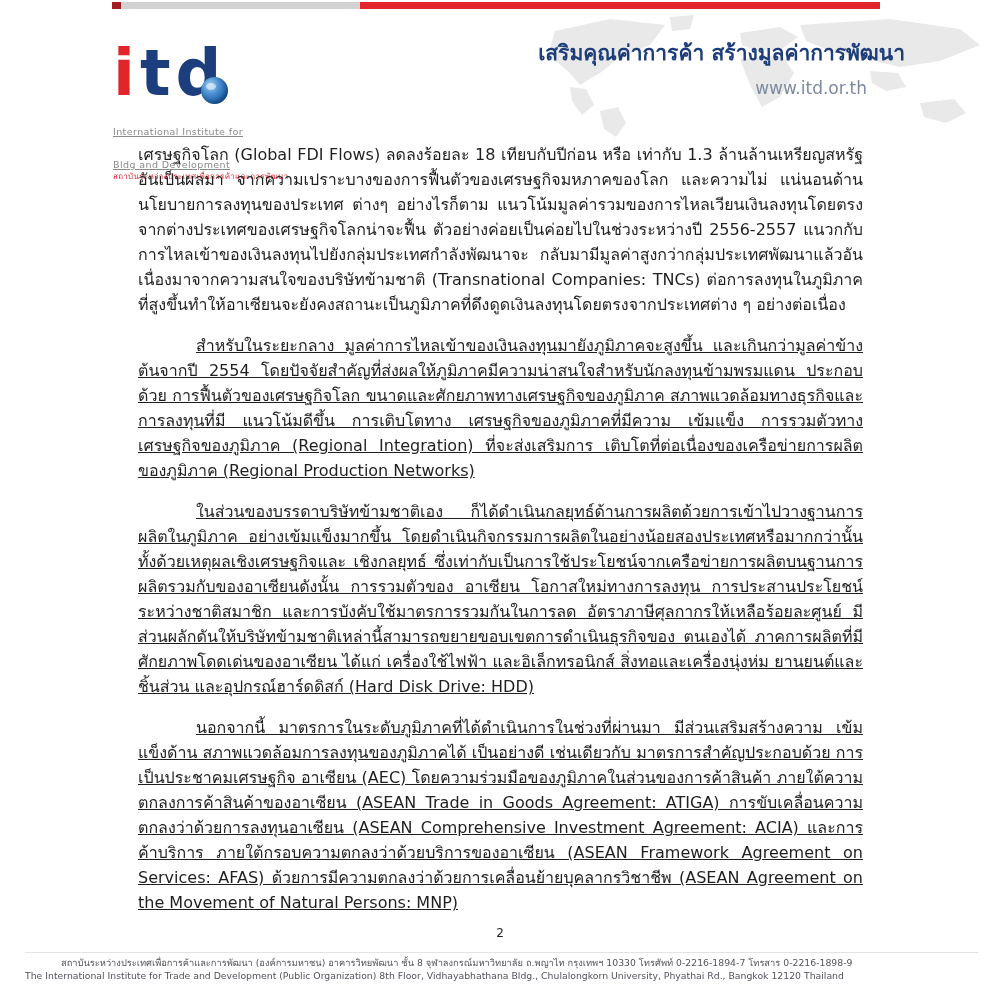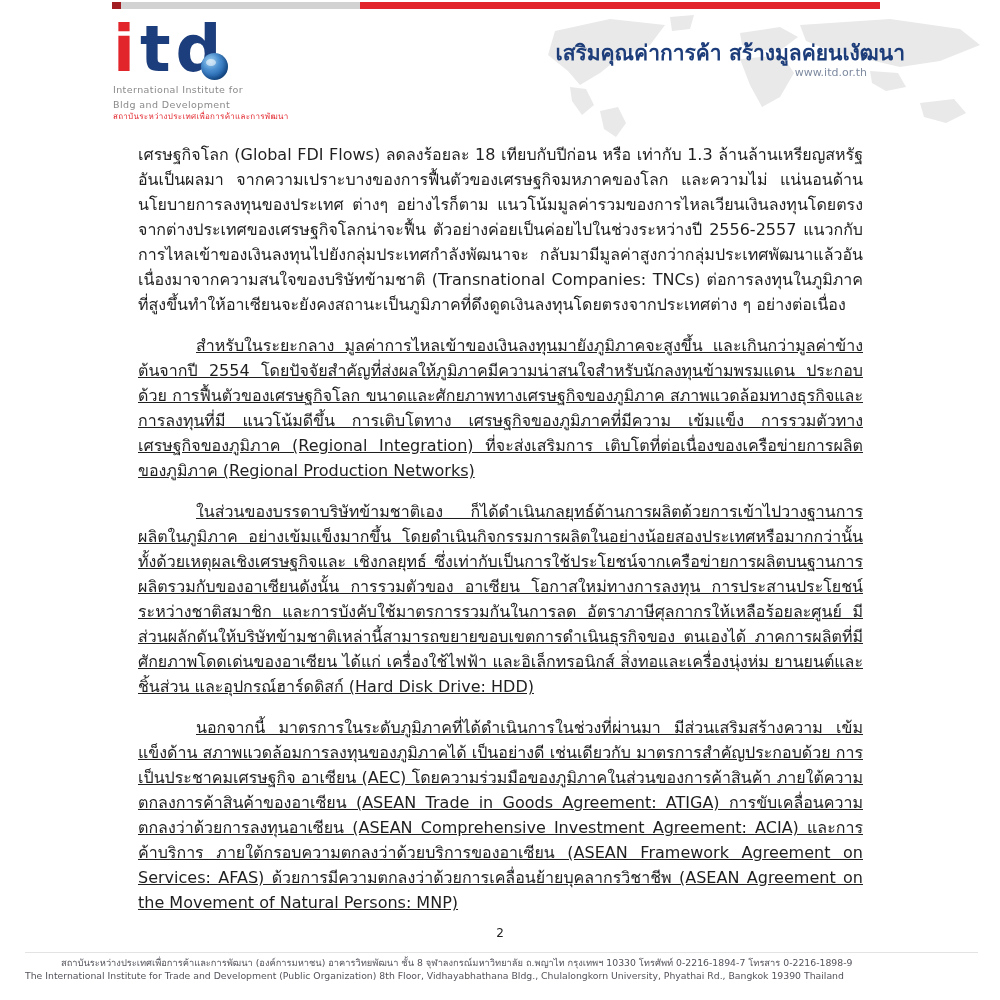--- a/index.html
+++ b/index.html
@@ -9,33 +9,33 @@
     overflow:hidden;
   }
   
   .top-bar{position:absolute;top:2px;left:112px;height:7px;width:768px;display:flex;}
   .top-bar .tip{width:9px;background:#a21d22;}
   .top-bar .gray{width:239px;background:#d2d2d2;}
   .top-bar .red{flex:1;background:#e2242b;}
   
   .header{position:absolute;top:9px;left:0;width:1000px;height:130px;}
   .map-svg{position:absolute;top:2px;left:270px;width:730px;height:128px;}
-  .logo{position:absolute;left:113px;top:8px;width:260px;}
+  .logo{position:absolute;left:113px;top:32px;width:260px;}
   .logo-word{font-weight:800;font-size:64px;line-height:64px;letter-spacing:5px;font-family:"DejaVu Sans",sans-serif;}
   .logo-word .i{color:#e2242b;}
   .logo-word .td{color:#1d3e7c;}
   .globe{position:absolute;left:88px;top:36px;width:27px;height:27px;border-radius:50%;
     background:radial-gradient(circle at 35% 30%, #9fd0f0 0%, #4b8fd0 35%, #1d5ea8 70%, #123f7a 100%);
     box-shadow:inset -2px -2px 4px rgba(0,0,0,.25);}
   .globe:after{content:"";position:absolute;left:5px;top:6px;width:10px;height:7px;border-radius:50%;background:rgba(255,255,255,.55);}
-  .logo-sub{margin-top:4px;color:#8a8a8a;font-size:9.5px;line-height:10.5px;letter-spacing:.4px;}
+  .logo-sub{margin-top:22px;color:#8a8a8a;font-size:9.5px;line-height:10.5px;letter-spacing:.4px;text-decoration:underline;}
   .logo-sub-thai{margin-top:2px;color:#e2242b;font-size:8px;line-height:9px;letter-spacing:.3px;}
   .tagline{position:absolute;right:95px;top:32px;text-align:right;}
   .tagline .main{color:#1c3d7a;font-weight:bold;font-size:21px;line-height:24px;}
-  .tagline .site{color:#7d8aa0;font-size:11px;margin-top:1px;padding-right:38px;}
+  .tagline .site{color:#7d8aa0;font-size:17px;margin-top:13px;padding-right:38px;}
   
   .content{position:absolute;left:122px;top:126px;width:757px;color:#1f1f1f;}
   .content p{margin:16px;font-size:16px;line-height:25px;text-align:justify;}
   .content p.indent{text-indent:58px;text-decoration:underline;}
   
   .page-num{position:absolute;top:926px;left:0;width:1000px;text-align:center;font-size:12px;color:#222;}
   
   .footer{position:absolute;left:25px;right:22px;top:952px;border-top:1px solid #e3e3e3;padding-top:3px;
     color:#53535c;font-size:9.3px;line-height:13px;}
   .footer .l1{padding-left:36px;}
@@ -73,30 +73,30 @@
 
   <div class="logo">
     <div class="logo-word"><span class="i">i</span><span class="td">td</span></div>
     <div class="globe"></div>
     <div class="logo-sub">International Institute for</div>
     <div class="logo-sub">Bldg and Development</div>
     <div class="logo-sub-thai">สถาบันระหว่างประเทศเพื่อการค้าและการพัฒนา</div>
   </div>
 
   <div class="tagline">
-    <div class="main">เสริมคุณค่าการค้า สร้างมูลค่ยนเงัฒนา</div>
+    <div class="main">เสริมคุณค่าการค้า สร้างมูลค่าการพัฒนา</div>
     <div class="site">www.itd.or.th</div>
   </div>
 </div>
 
 <div class="content">
   <p>เศรษฐกิจโลก (Global FDI Flows) ลดลงร้อยละ 18 เทียบกับปีก่อน หรือ เท่ากับ 1.3 ล้านล้านเหรียญสหรัฐ อันเป็นผลมา จากความเปราะบางของการฟื้นตัวของเศรษฐกิจมหภาคของโลก และความไม่ แน่นอนด้านนโยบายการลงทุนของประเทศ ต่างๆ อย่างไรก็ตาม แนวโน้มมูลค่ารวมของการไหลเวียนเงินลงทุนโดยตรงจากต่างประเทศของเศรษฐกิจโลกน่าจะฟื้น ตัวอย่างค่อยเป็นค่อยไปในช่วงระหว่างปี 2556-2557 แนวกกับการไหลเข้าของเงินลงทุนไปยังกลุ่มประเทศกำลังพัฒนาจะ กลับมามีมูลค่าสูงกว่ากลุ่มประเทศพัฒนาแล้วอันเนื่องมาจากความสนใจของบริษัทข้ามชาติ (Transnational Companies: TNCs) ต่อการลงทุนในภูมิภาคที่สูงขึ้นทำให้อาเซียนจะยังคงสถานะเป็นภูมิภาคที่ดึงดูดเงินลงทุนโดยตรงจากประเทศต่าง ๆ อย่างต่อเนื่อง</p>
   <p class="indent">สำหรับในระยะกลาง มูลค่าการไหลเข้าของเงินลงทุนมายังภูมิภาคจะสูงขึ้น และเกินกว่ามูลค่าข้างต้นจากปี 2554 โดยปัจจัยสำคัญที่ส่งผลให้ภูมิภาคมีความน่าสนใจสำหรับนักลงทุนข้ามพรมแดน ประกอบด้วย การฟื้นตัวของเศรษฐกิจโลก ขนาดและศักยภาพทางเศรษฐกิจของภูมิภาค สภาพแวดล้อมทางธุรกิจและการลงทุนที่มี แนวโน้มดีขึ้น การเติบโตทาง เศรษฐกิจของภูมิภาคที่มีความ เข้มแข็ง การรวมตัวทางเศรษฐกิจของภูมิภาค (Regional Integration) ที่จะส่งเสริมการ เติบโตที่ต่อเนื่องของเครือข่ายการผลิตของภูมิภาค (Regional Production Networks)</p>
   <p class="indent">ในส่วนของบรรดาบริษัทข้ามชาติเอง ก็ได้ดำเนินกลยุทธ์ด้านการผลิตด้วยการเข้าไปวางฐานการผลิตในภูมิภาค อย่างเข้มแข็งมากขึ้น โดยดำเนินกิจกรรมการผลิตในอย่างน้อยสองประเทศหรือมากกว่านั้น ทั้งด้วยเหตุผลเชิงเศรษฐกิจและ เชิงกลยุทธ์ ซึ่งเท่ากับเป็นการใช้ประโยชน์จากเครือข่ายการผลิตบนฐานการผลิตรวมกับของอาเซียนดังนั้น การรวมตัวของ อาเซียน โอกาสใหม่ทางการลงทุน การประสานประโยชน์ระหว่างชาติสมาชิก และการบังคับใช้มาตรการรวมกันในการลด อัตราภาษีศุลกากรให้เหลือร้อยละศูนย์ มีส่วนผลักดันให้บริษัทข้ามชาติเหล่านี้สามารถขยายขอบเขตการดำเนินธุรกิจของ ตนเองได้ ภาคการผลิตที่มีศักยภาพโดดเด่นของอาเซียน ได้แก่ เครื่องใช้ไฟฟ้า และอิเล็กทรอนิกส์ สิ่งทอและเครื่องนุ่งห่ม ยานยนต์และชิ้นส่วน และอุปกรณ์ฮาร์ดดิสก์ (Hard Disk Drive: HDD)</p>
   <p class="indent">นอกจากนี้ มาตรการในระดับภูมิภาคที่ได้ดำเนินการในช่วงที่ผ่านมา มีส่วนเสริมสร้างความ เข้มแข็งด้าน สภาพแวดล้อมการลงทุนของภูมิภาคได้ เป็นอย่างดี เช่นเดียวกับ มาตรการสำคัญประกอบด้วย การเป็นประชาคมเศรษฐกิจ อาเซียน (AEC) โดยความร่วมมือของภูมิภาคในส่วนของการค้าสินค้า ภายใต้ความตกลงการค้าสินค้าของอาเซียน (ASEAN Trade in Goods Agreement: ATIGA) การขับเคลื่อนความตกลงว่าด้วยการลงทุนอาเซียน (ASEAN Comprehensive Investment Agreement: ACIA) และการค้าบริการ ภายใต้กรอบความตกลงว่าด้วยบริการของอาเซียน (ASEAN Framework Agreement on Services: AFAS) ด้วยการมีความตกลงว่าด้วยการเคลื่อนย้ายบุคลากรวิชาชีพ (ASEAN Agreement on the Movement of Natural Persons: MNP)</p>
 </div>
 
 <div class="page-num">2</div>
 
 <div class="footer">
   <div class="l1">สถาบันระหว่างประเทศเพื่อการค้าและการพัฒนา (องค์การมหาชน) อาคารวิทยพัฒนา ชั้น 8 จุฬาลงกรณ์มหาวิทยาลัย ถ.พญาไท กรุงเทพฯ 10330 โทรศัพท์ 0-2216-1894-7 โทรสาร 0-2216-1898-9</div>
-  <div>The International Institute for Trade and Development (Public Organization) 8th Floor, Vidhayabhathana Bldg., Chulalongkorn University, Phyathai Rd., Bangkok 19390 Thailand</div>
+  <div>The International Institute for Trade and Development (Public Organization) 8th Floor, Vidhayabhathana Bldg., Chulalongkorn University, Phyathai Rd., Bangkok 12120 Thailand</div>
 </div>
 
 </body></html>

